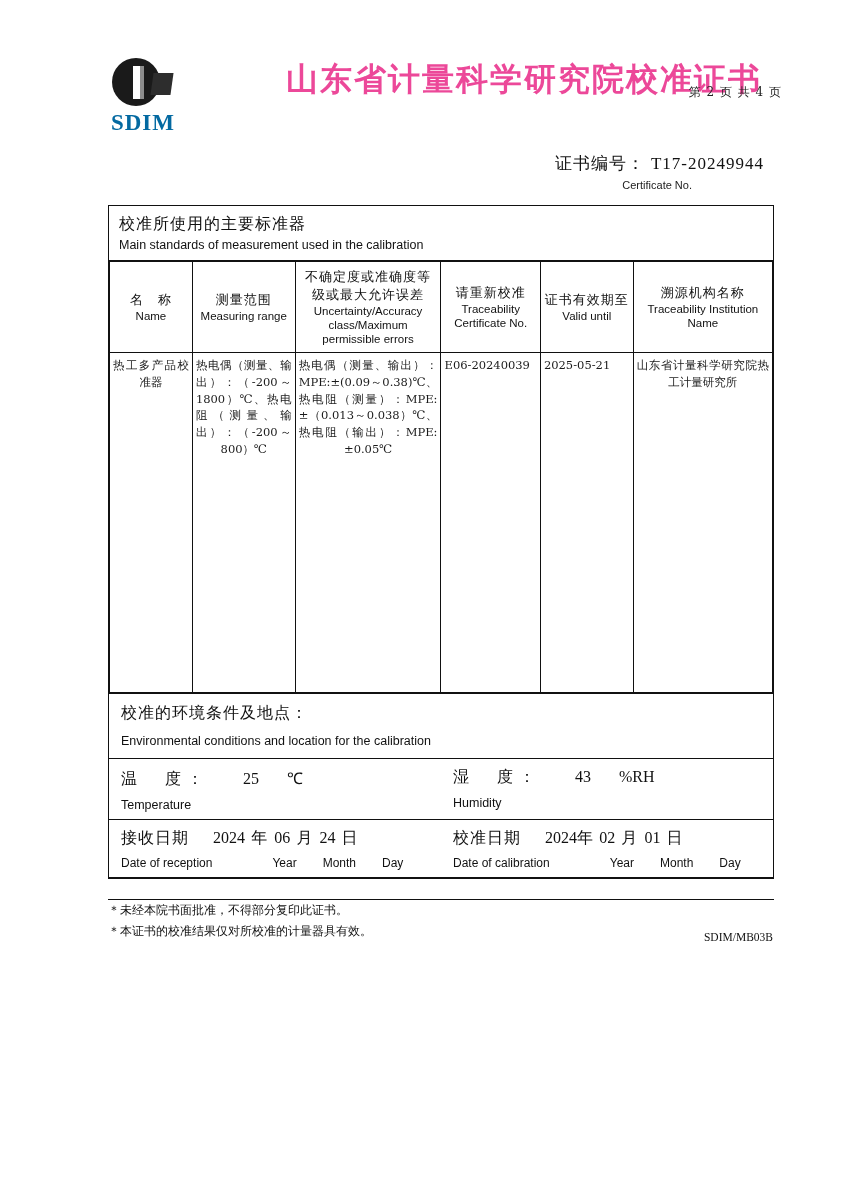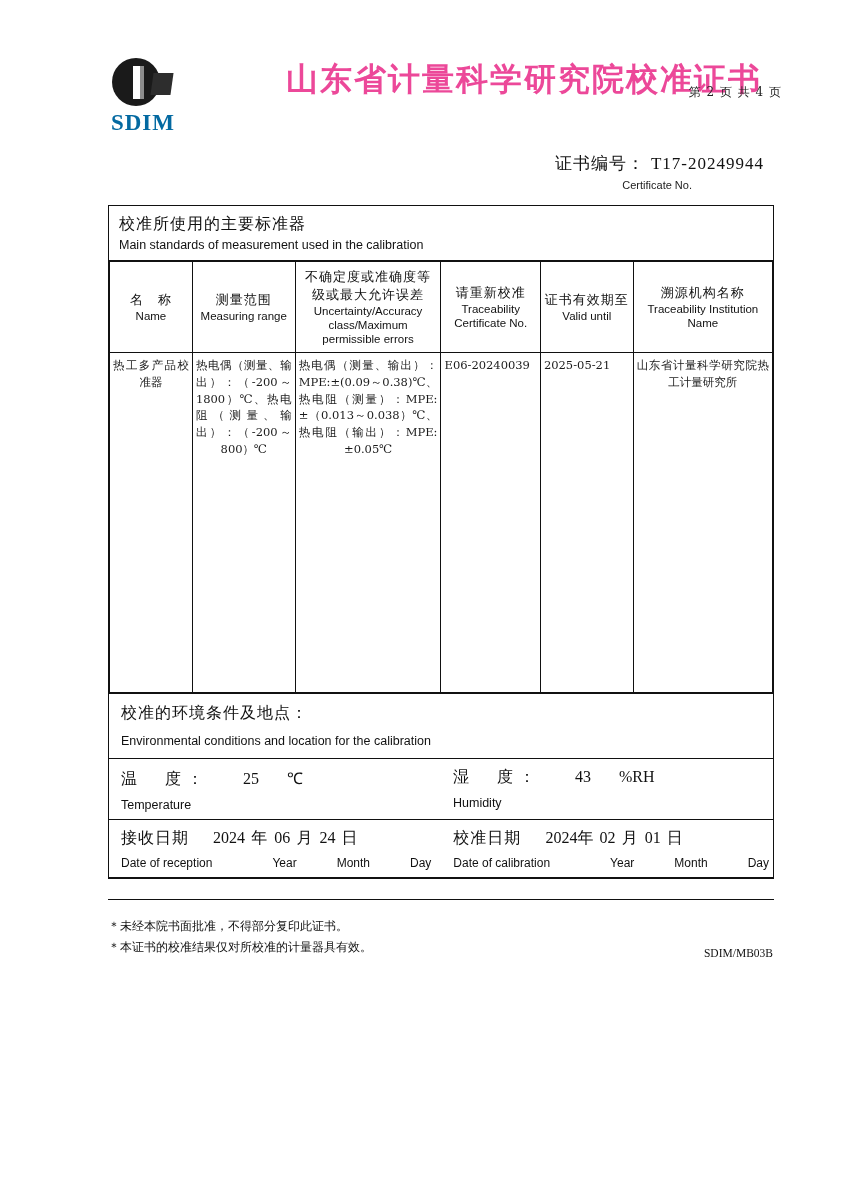--- a/index.html
+++ b/index.html
@@ -280,39 +280,39 @@
   }
   .date-line2 {
     font-family: "Liberation Sans", sans-serif;
     font-size: 12px;
     margin-top: 7px;
     display: flex;
     white-space: nowrap;
   }
   .date-line2 .a { }
   .date-line2 .b { margin-left: 60px; }
-  .date-line2 .c { margin-left: 40px; text-align: center; }
+  .date-line2 .c { margin-left: 26px; text-align: center; }
 
   
   .notes {
     padding: 6px 12px 10px 12px;
   }
   .notes .t {
     font-family: "DejaVu Serif", serif;
     font-size: 12px;
     line-height: 1.65;
     color: #111;
   }
   .notes .t .gap { display: inline-block; width: 54px; }
 
   
   .footer {
     margin: 20px 74px 0 108px;
     border-top: 1px solid #111;
-    padding-top: 16px;
+    padding-top: 0;
     position: relative;
   }
   .footer .fl {
     font-family: "DejaVu Serif", serif;
     font-size: 12px;
     line-height: 1.7;
   }
   .footer .code {
     position: absolute;
     right: 1px;

